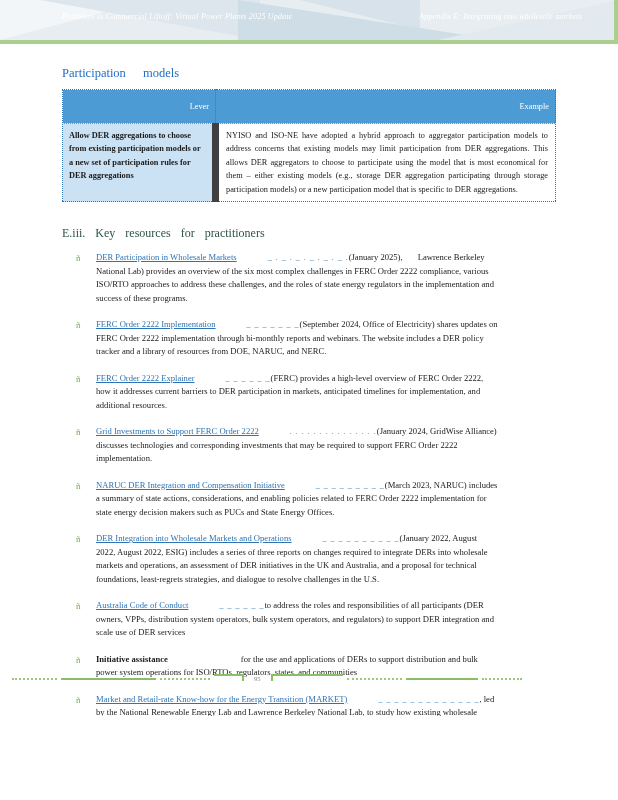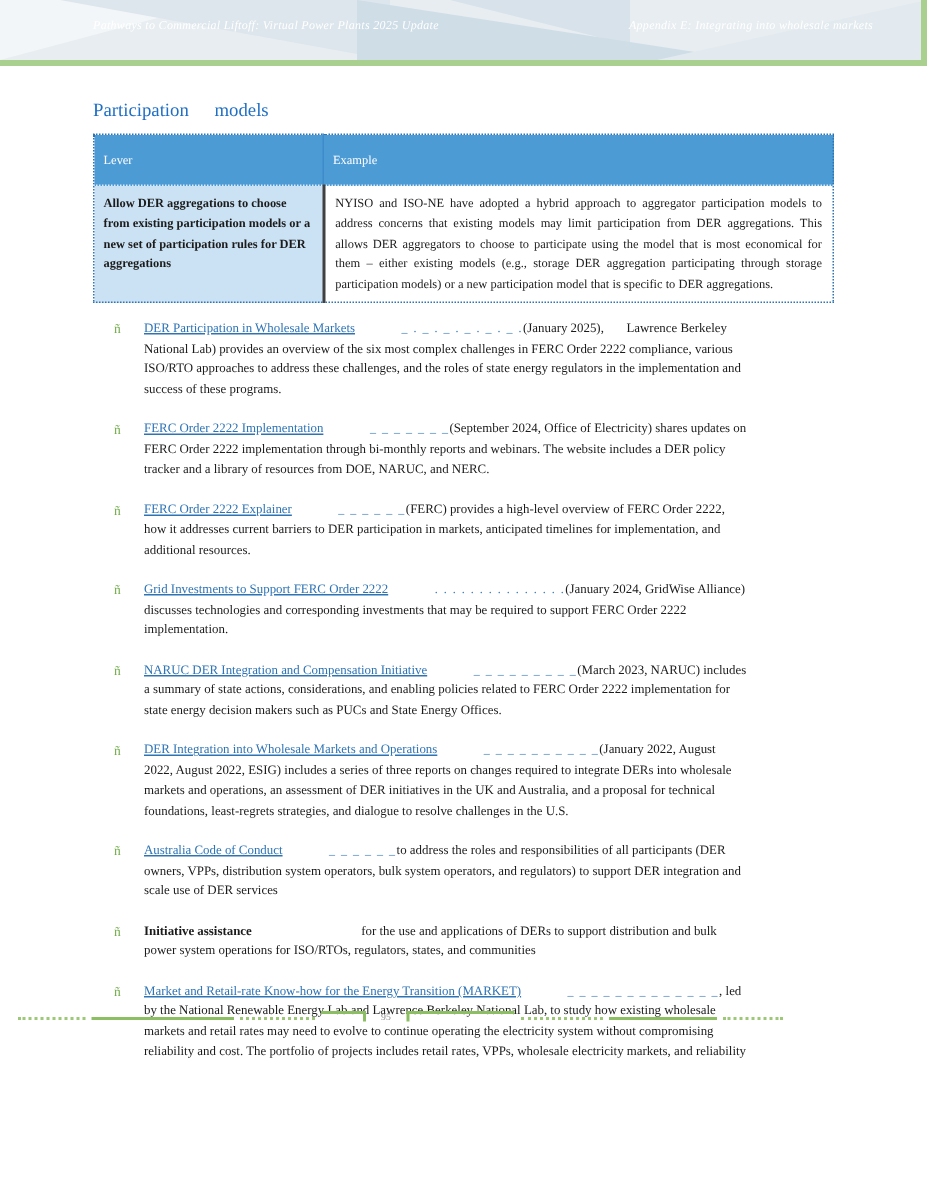--- a/index.html
+++ b/index.html
@@ -20,25 +20,25 @@
        letter-spacing:.2px;white-space:nowrap;}
   .hdr-left{left:62px;}
   .hdr-right{right:36px;}
 
   
   .content{position:absolute;top:44px;left:62px;width:494px;}
   h1.title{margin:22px 0 8px 0;font-size:12.5px;font-weight:normal;color:#1f6fc4;word-spacing:14px;}
 
   table.ptable{width:494px;border-collapse:collapse;table-layout:fixed;
        border:1px dotted #2e74b5;font-size:8.3px;}
-  table.ptable th{background:#4c9bd5;color:#ffffff;text-align:left;font-weight:normal;
+  table.ptable th{background:#4c9bd5;color:#ffffff;text-align:right;font-weight:normal;
        padding:12px 6px;font-size:8.3px;border-bottom:1px dotted #ddeefb;}
   th.col-lever{width:140px;border-right:1px solid #3d8cc9;}
   td.lever{background:#cbe2f4;font-weight:bold;vertical-align:top;padding:5px 6px;
-       border-right:2px solid #404040;line-height:1.6;}
+       border-right:7px solid #404040;line-height:1.6;}
   td.example{background:#ffffff;vertical-align:top;padding:5px 7px;line-height:1.62;
        text-align:justify;}
   table.ptable tbody tr{border-bottom:1px dotted #2e74b5;}
 
   h2.sect{margin:24px 0 4px 0;font-size:12px;font-weight:normal;color:#2f5548;word-spacing:7px;}
 
   .bullets{margin-top:10px;}
   .bullet{display:flex;margin:0 0 13px 14px;}
   .bmark{flex:0 0 20px;color:#70ad47;font-size:9px;line-height:1.5;padding-top:1px;}
   .btext{width:402px;font-size:8.6px;line-height:1.57;margin:0;}
@@ -85,20 +85,21 @@
         </tr>
       </thead>
       <tbody>
         <tr>
           <td class="lever">Allow DER aggregations to choose from existing participation models or a new set of participation rules for DER aggregations</td>
           <td class="example">NYISO and ISO-NE have adopted a hybrid approach to aggregator participation models to address concerns that existing models may limit participation from DER aggregations. This allows DER aggregators to choose to participate using the model that is most economical for them – either existing models (e.g., storage DER aggregation participating through storage participation models) or a new participation model that is specific to DER aggregations.</td>
         </tr>
       </tbody>
     </table>
 
+    <h2 class="sect">E.iii.  Key resources for practitioners</h2>
 
     <div class="bullets">
 
       <div class="bullet">
         <span class="bmark">ñ</span>
         <p class="btext"><a class="doclink">DER Participation in Wholesale Markets</a><span class="trail">_ . _ . _ . _ . _ . _ .</span><span>(January 2025),&nbsp;&nbsp;&nbsp;&nbsp;&nbsp;&nbsp; Lawrence Berkeley National Lab) provides an overview of the six most complex challenges in FERC Order 2222 compliance, various ISO/RTO approaches to address these challenges, and the roles of state energy regulators in the implementation and success of these programs.</span></p>
       </div>
 
       <div class="bullet">
         <span class="bmark">ñ</span>

